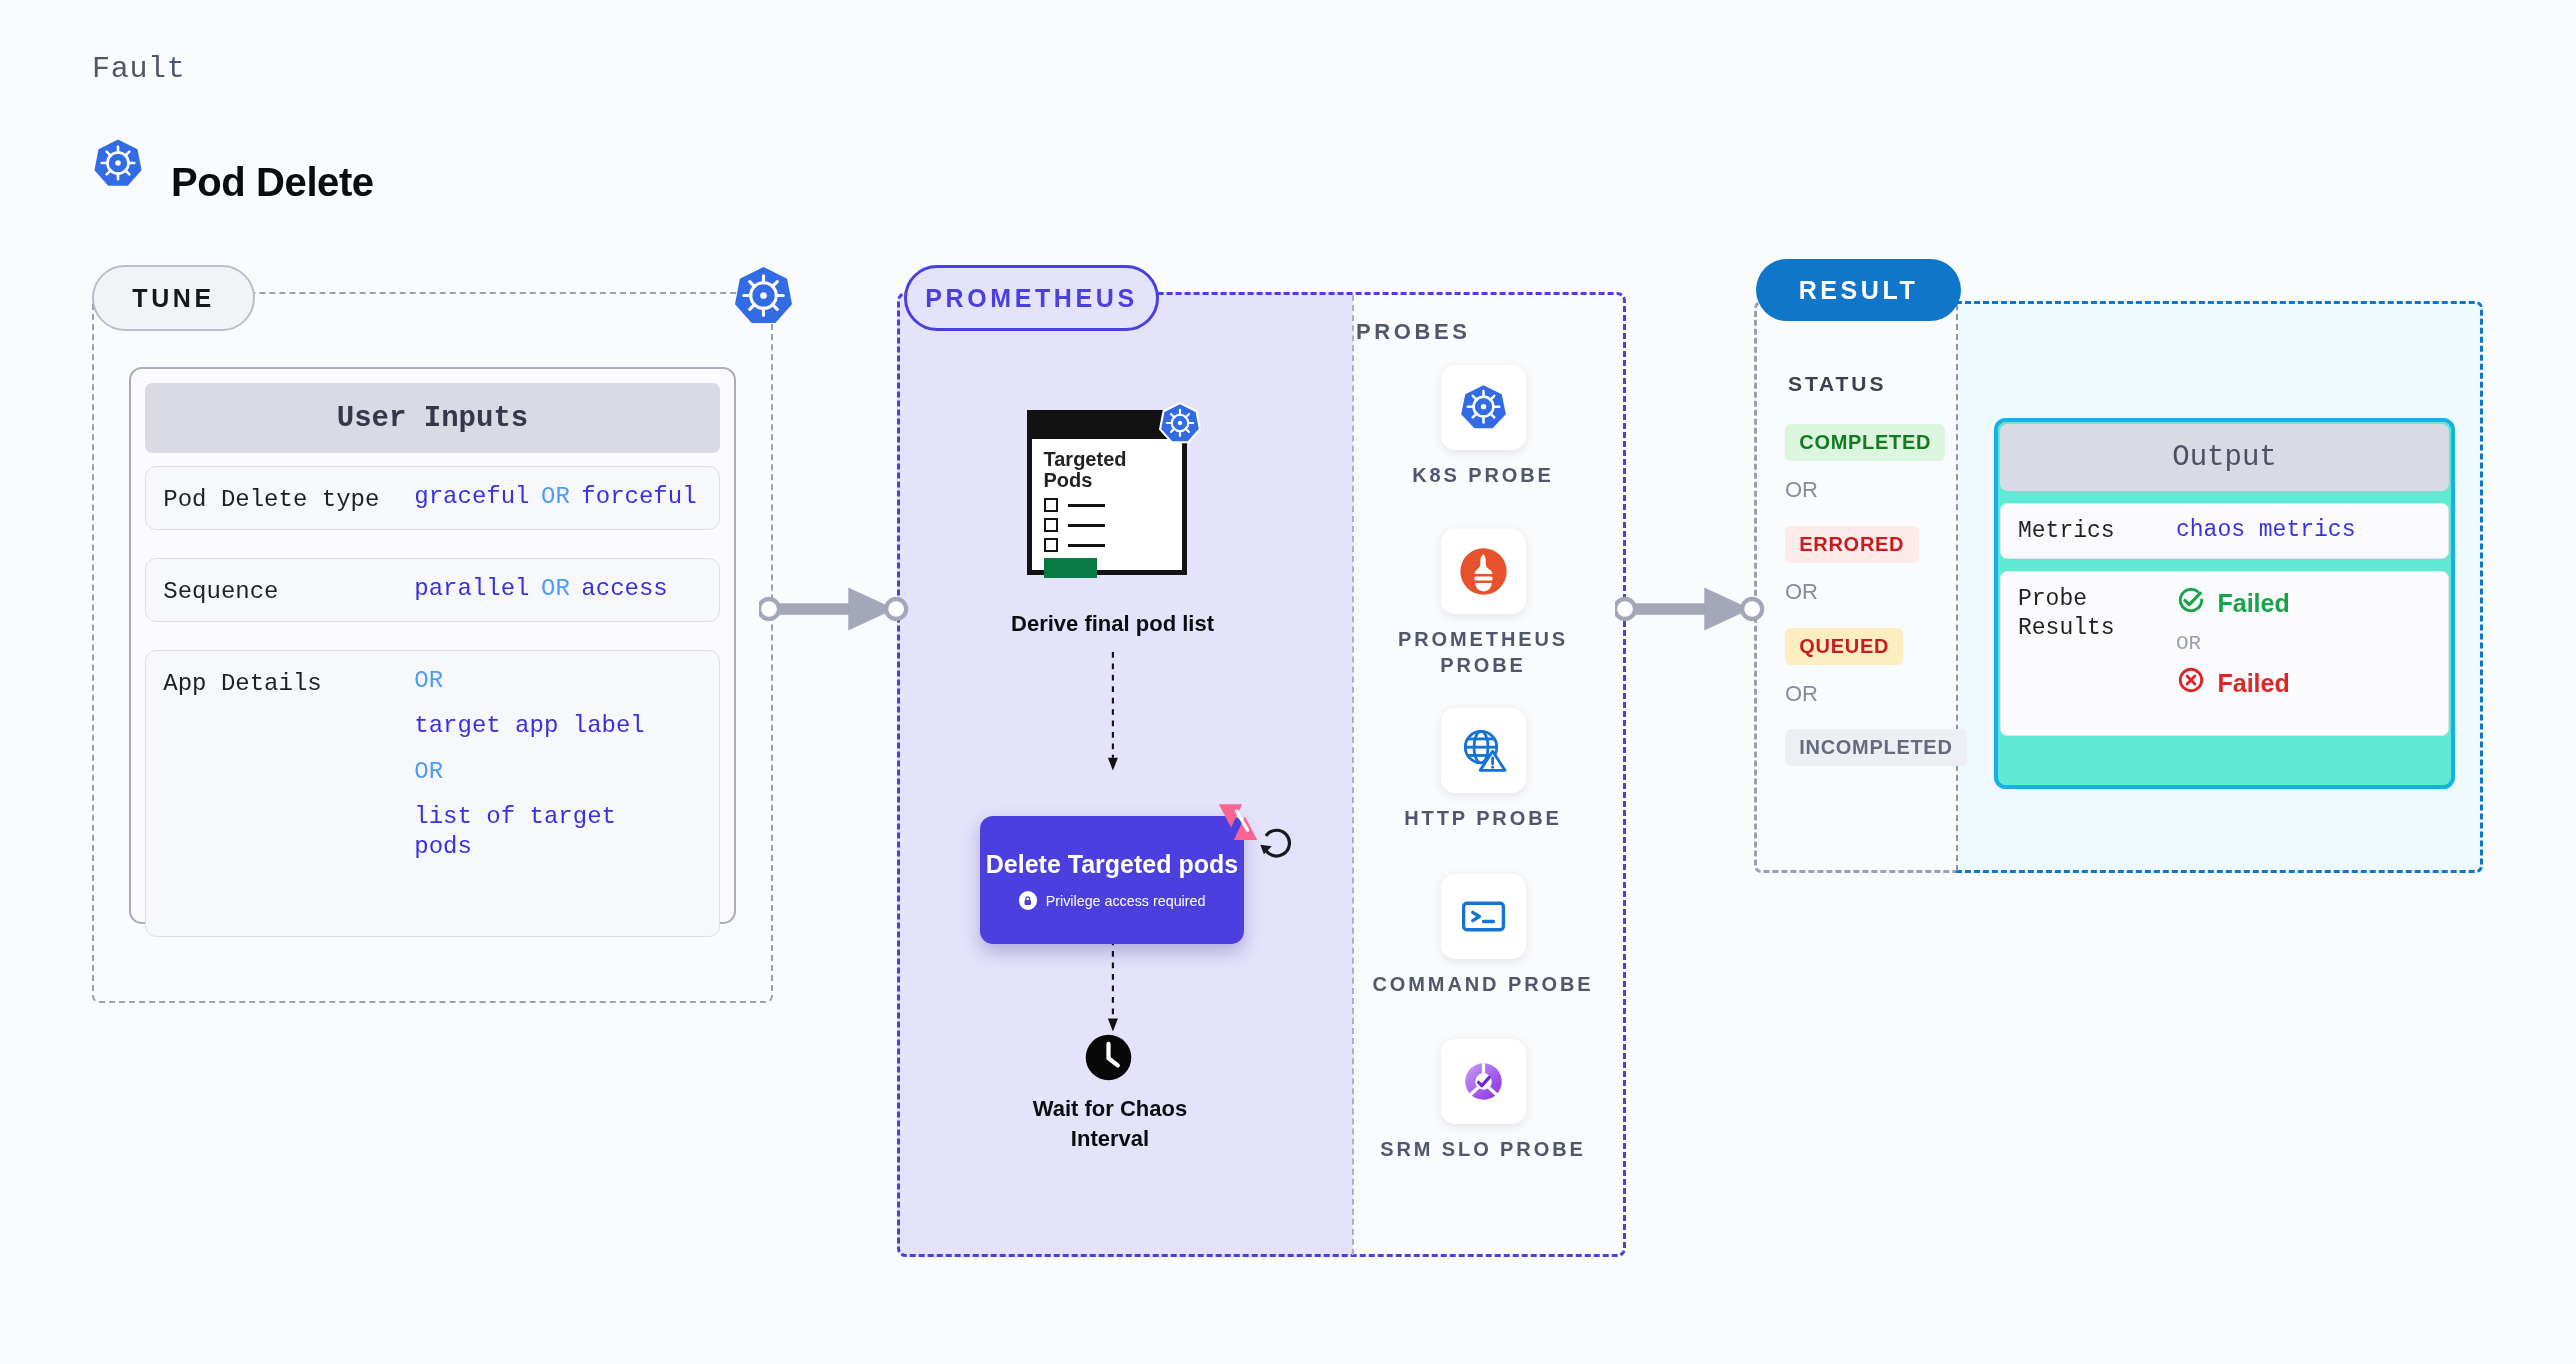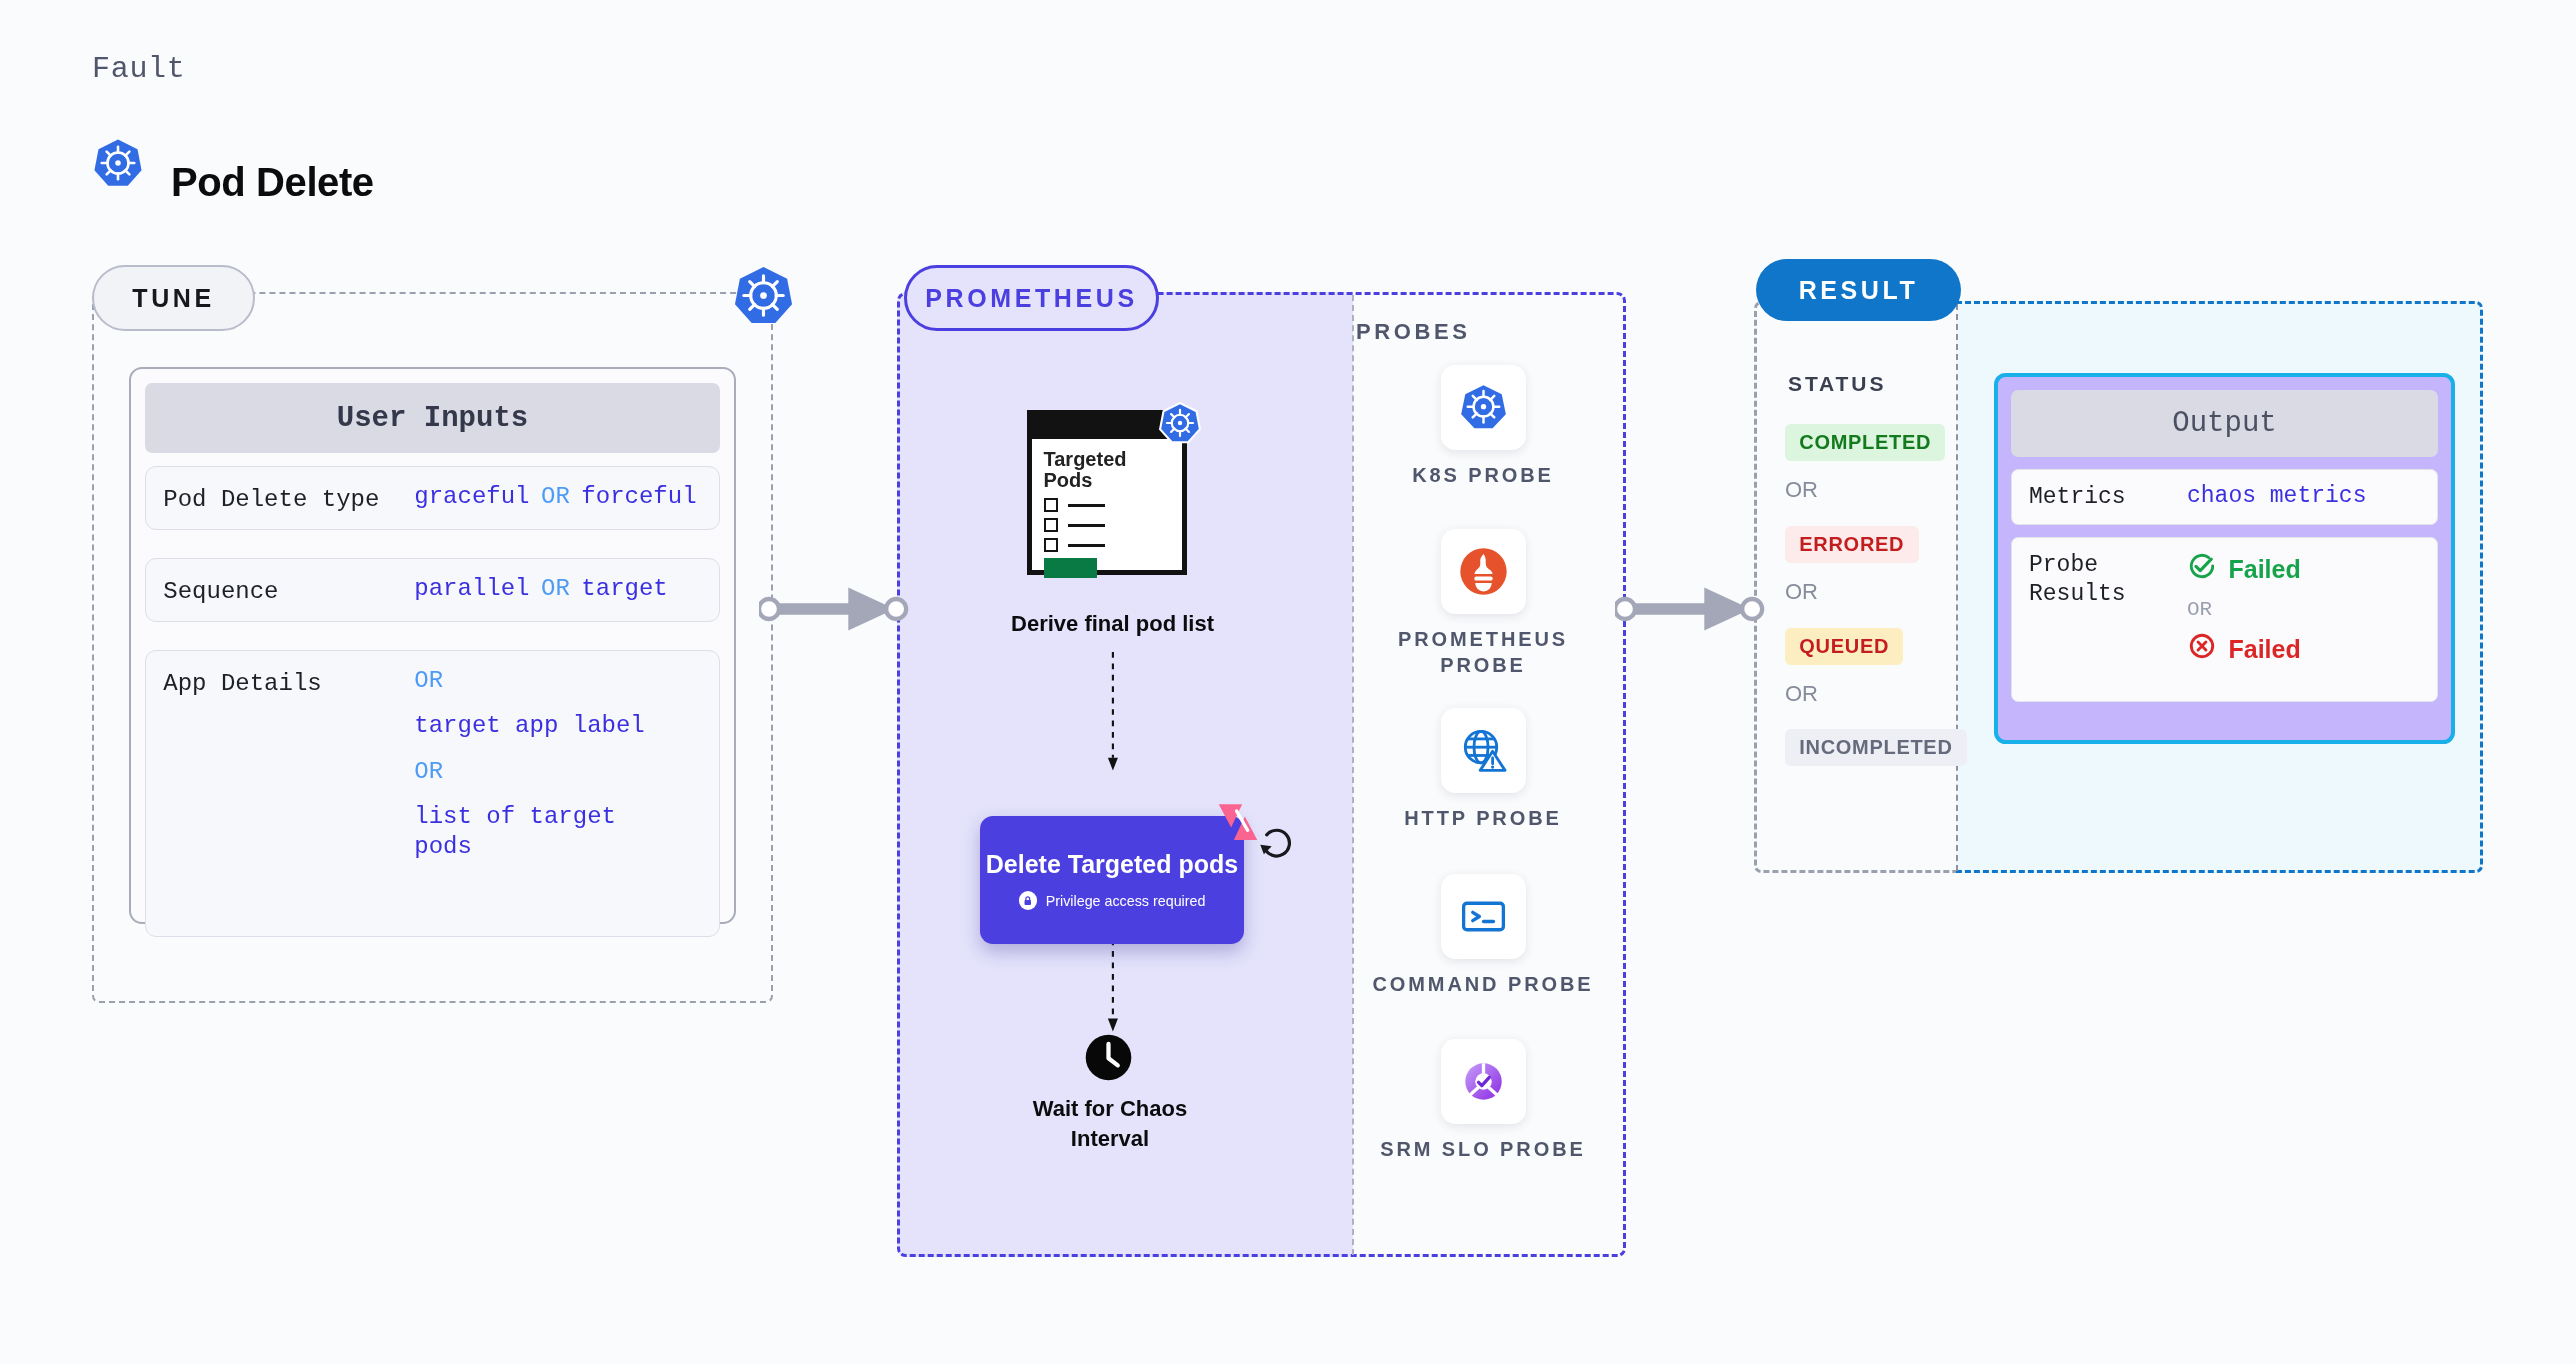--- a/index.html
+++ b/index.html
@@ -207,24 +207,24 @@
     position: absolute; z-index: 5; left: 1785px;
     display: inline-flex; align-items: center; padding: 7.2px 14.3px;
     border-radius: 5.7px; font-size: 20px; font-weight: bold; letter-spacing: 0.7px;
   }
   .chip-or {
     position: absolute; z-index: 5; left: 1785px;
     font-size: 22px; color: #868c9c;
   }
 
   .output-card {
-    position: absolute; left: 1994px; top: 373px; z-index: 5;
+    position: absolute; left: 1994px; top: 418px; z-index: 5;
     width: 461px; height: 371px;
-    background: #c4b5fd; border: 4.3px solid #18b0e8; border-radius: 11.5px;
-    padding: 13px;
+    background: #5eead4; border: 4.3px solid #18b0e8; border-radius: 11.5px;
+    padding: 2px;
   }
   .out-header {
     background: #d9dae4; border-radius: 7.2px; height: 67px;
     display: flex; align-items: center; justify-content: center;
     font-family: "Liberation Mono", monospace; font-size: 29px; color: #4b5163;
     margin-bottom: 11.5px;
   }
   .out-row {
     background: #fbfbfd; border: 1.4px solid #e2e4ec; border-radius: 7.2px;
     padding: 13px 17px; margin-bottom: 11.5px; display: flex; align-items: flex-start;
@@ -299,21 +299,21 @@
         <span class="orx">OR</span>
         <span class="val">forceful</span>
       </span>
     </div>
 
     <div class="input-row">
       <span class="row-label">Sequence</span>
       <span class="row-values">
         <span class="val">parallel</span>
         <span class="orx">OR</span>
-        <span class="val">target</span>
+        <span class="val">access</span>
       </span>
     </div>
 
     <div class="input-row tall">
       <span class="row-label">App Details</span>
       <span class="row-values stacked">
         <span class="orx">OR</span>
         <span class="val wrap">target app label</span>
         <span class="orx">OR</span>
         <span class="val wrap">list of target pods</span>

